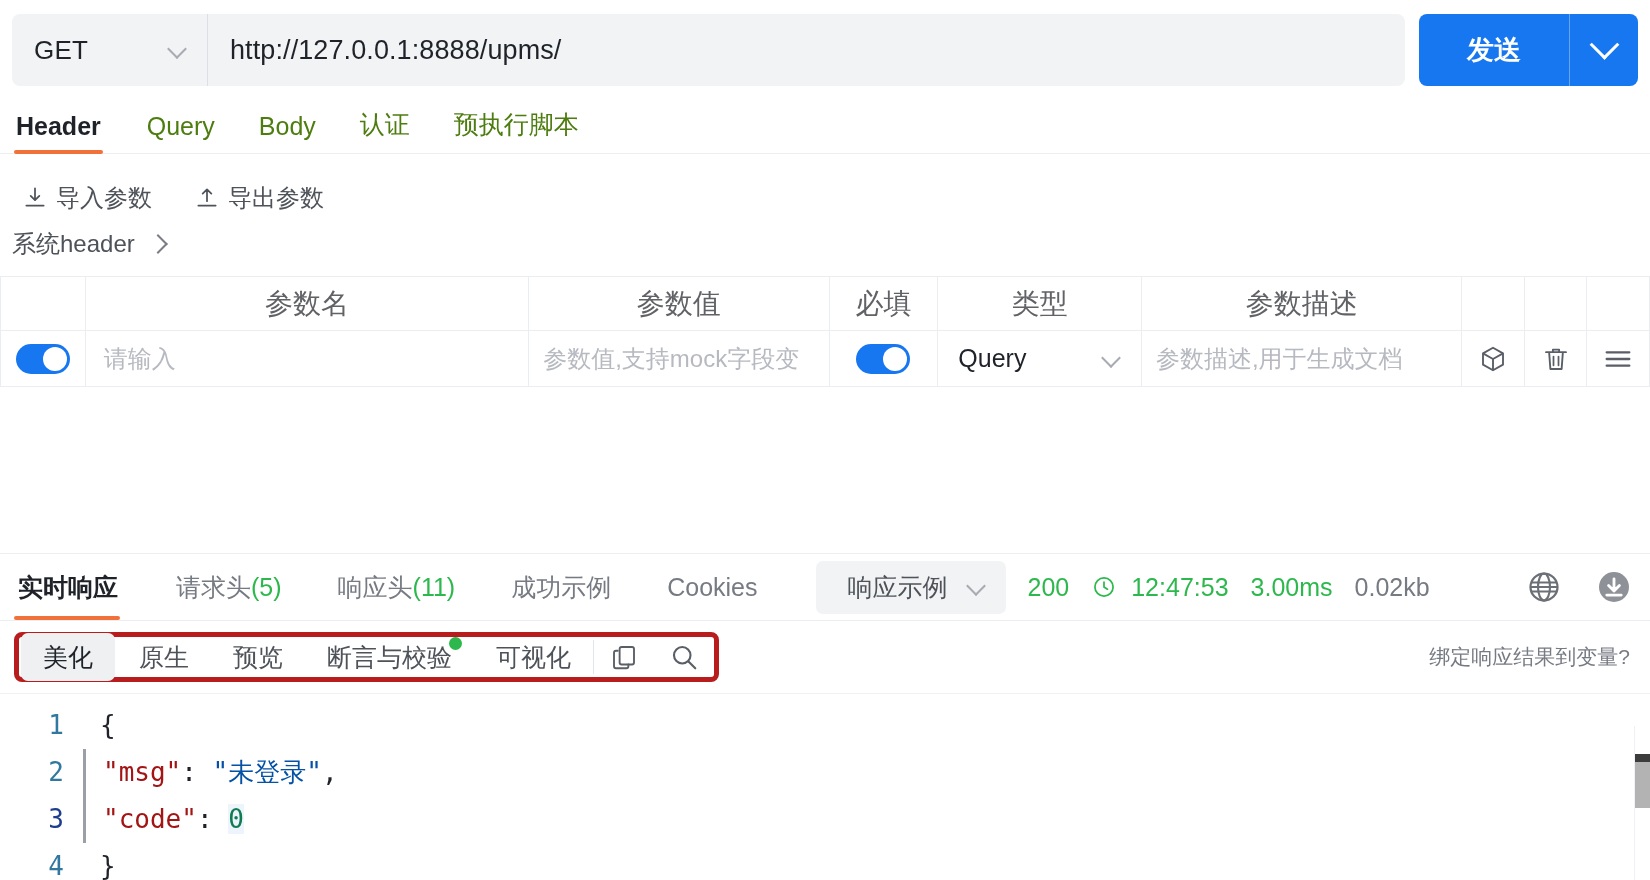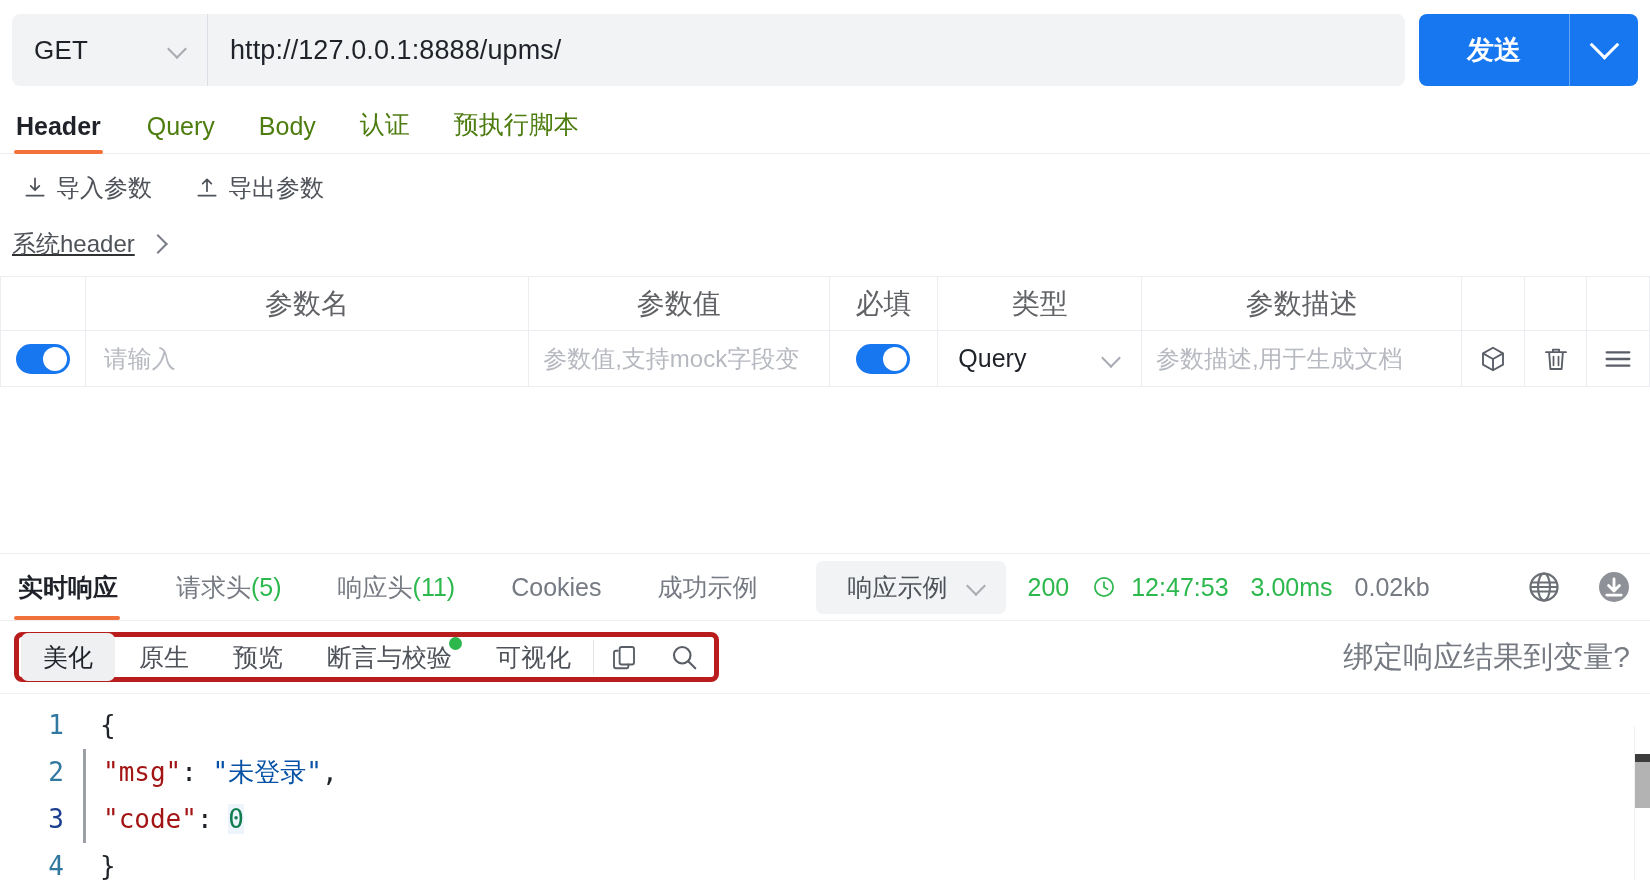--- a/index.html
+++ b/index.html
@@ -100,35 +100,34 @@
   .req-tab.active { color: #1f2329; font-weight: 700; }
   .req-tab.active::after {
     content: ""; position: absolute;
     left: 0; right: 14px; bottom: -1px;
     height: 4px; background: #f2703a; border-radius: 2px;
   }
   .req-tab:first-child.active::after { left: 0; right: 22px; }
 
   
   .param-actions {
-    display: flex; align-items: flex-start;
+    display: flex; align-items: flex-end;
     gap: 42px;
     padding: 18px 0 0 22px;
     height: 60px;
   }
   .param-action {
     display: flex; align-items: center; gap: 8px;
     font-size: 24px; color: #4e5259;
     cursor: pointer;
   }
   .sysheader-row {
     display: flex; align-items: center; gap: 14px;
     padding: 8px 0 0 12px;
     height: 52px;
-    text-decoration: underline;
   }
   .sysheader-text { font-size: 24px; color: #4e5259; cursor: pointer; }
   .chev-right {
     width: 18px; height: 18px; position: relative;
   }
   .chev-right::after {
     content: ""; position: absolute; left: 2px; top: 2px;
     width: 12px; height: 12px;
     border-right: 2.2px solid #7a7e86; border-top: 2.2px solid #7a7e86;
     transform: rotate(45deg);
@@ -233,21 +232,21 @@
   .seg-item.active { background: #eef0f2; color: #1f2329; border-radius: 7px; margin: 0 2px; }
   .dot-badge {
     position: absolute; top: 4px; right: 12px;
     width: 13px; height: 13px; border-radius: 50%;
     background: #2db84d;
   }
   .seg-sep { width: 1px; height: 34px; background: #e3e5e8; }
   .seg-icon { width: 60px; height: 48px; display: flex; align-items: center; justify-content: center; cursor: pointer; }
   .bind-text {
     position: absolute; right: 20px;
-    font-size: 30px; color: #767a82; cursor: pointer;
+    font-size: 21px; color: #767a82; cursor: pointer;
   }
 
   
   .code-wrap { flex: 1; position: relative; overflow: hidden; border-top: 1px solid #f0f1f3; }
   .code {
     display: flex;
     font-family: "DejaVu Sans Mono", "Liberation Mono", monospace;
     font-size: 26px;
     line-height: 47px;
     padding-top: 8px;
@@ -392,24 +391,24 @@
       </div>
       <div class="resp-tab">
         <span>请求头</span>
           <span class="cnt">(5)</span>
       </div>
       <div class="resp-tab">
         <span>响应头</span>
           <span class="cnt">(11)</span>
       </div>
       <div class="resp-tab">
+        <span>成功示例</span>
+      </div>
+      <div class="resp-tab">
         <span>Cookies</span>
-      </div>
-      <div class="resp-tab">
-        <span>成功示例</span>
       </div>
     </div>
 
     <div class="resp-meta">
       <div class="example-select">
         <span>响应示例</span>
         <span class="chev"></span>
       </div>
       <span class="meta-green">200</span>
       <span class="meta-time">

